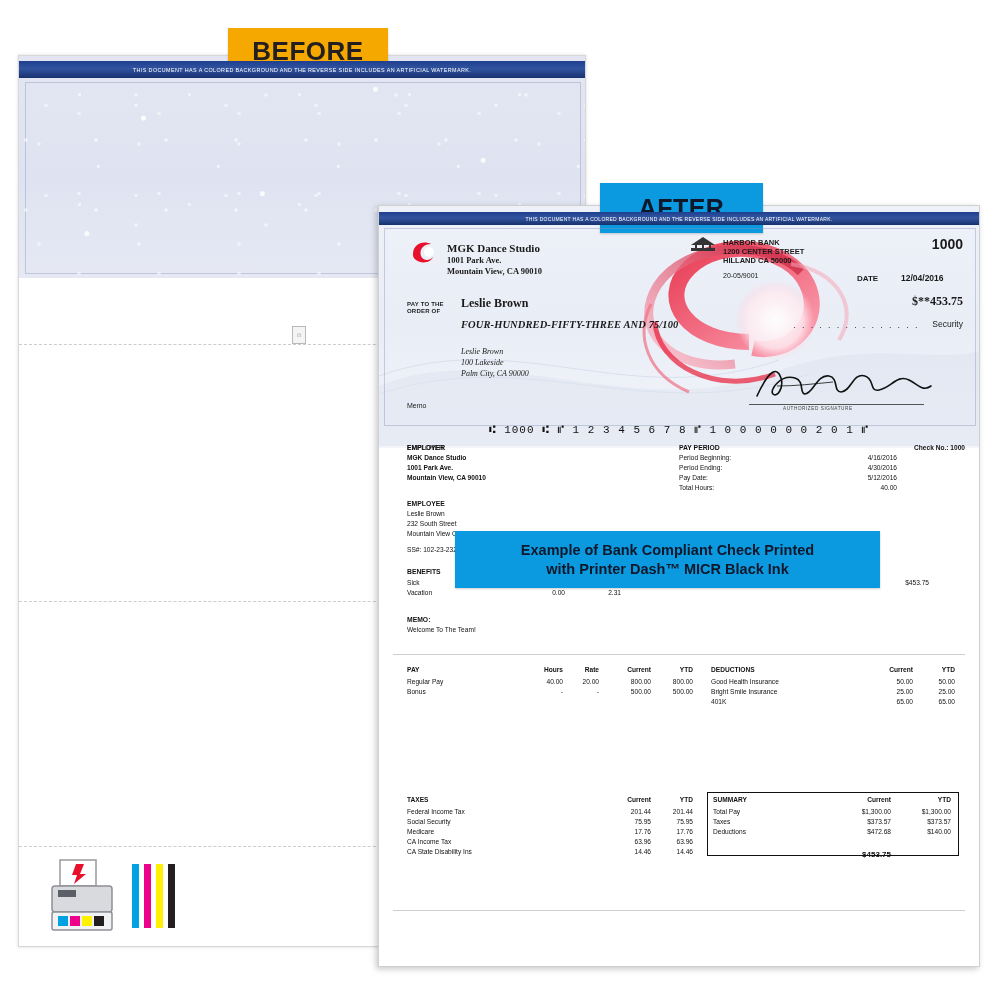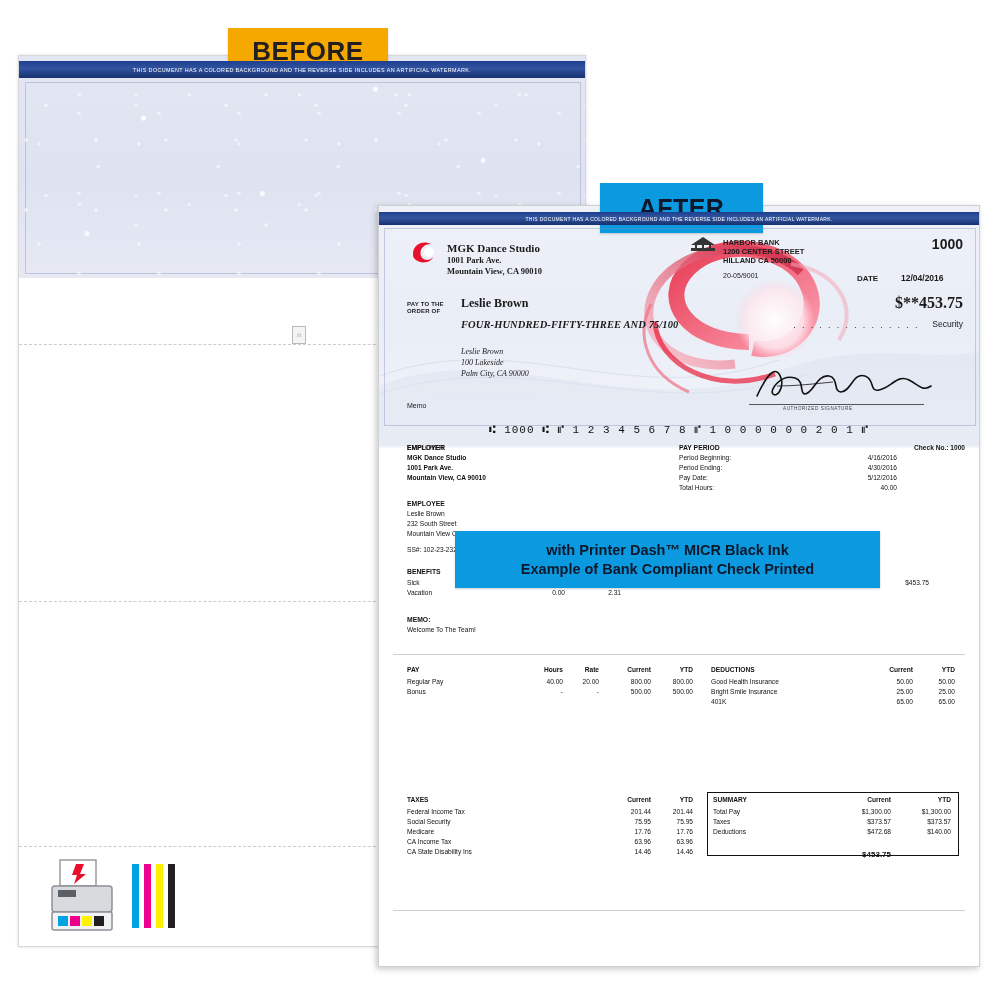--- a/index.html
+++ b/index.html
@@ -89,21 +89,21 @@
   .bank1{left:344px;top:32px;font-size:7.5px;font-weight:bold;}
   .bank2{left:344px;top:41px;font-size:7.5px;font-weight:bold;}
   .bank3{left:344px;top:50px;font-size:7.5px;font-weight:bold;}
   .fract{left:344px;top:66px;font-size:7px;}
   .cknum{right:16px;top:30px;font-size:14px;font-weight:bold;}
   .date-lbl{left:478px;top:68px;font-size:8px;font-weight:bold;}
   .date-val{left:522px;top:67px;font-size:8.5px;font-weight:bold;}
   .payto-l1{left:28px;top:95px;font-size:6px;font-weight:bold;letter-spacing:.2px;}
   .payto-l2{left:28px;top:102px;font-size:6px;font-weight:bold;letter-spacing:.2px;}
   .payee{left:82px;top:90px;font-size:12px;font-weight:bold;font-family:"Liberation Serif",serif;}
-  .amt-box{right:16px;top:88px;font-size:16px;font-weight:bold;font-family:"Liberation Serif",serif;}
+  .amt-box{right:16px;top:88px;font-size:12px;font-weight:bold;font-family:"Liberation Serif",serif;}
   .words{left:82px;top:113px;font-size:10.5px;font-weight:bold;font-style:italic;font-family:"Liberation Serif",serif;letter-spacing:.1px;}
   .dots{left:414px;top:116px;font-size:9px;letter-spacing:1.6px;color:#333;}
   .dollars{right:16px;top:113px;font-size:8.5px;}
   .addr1{left:82px;top:141px;font-size:8px;font-style:italic;font-family:"Liberation Serif",serif;}
   .addr2{left:82px;top:152px;font-size:8px;font-style:italic;font-family:"Liberation Serif",serif;}
   .addr3{left:82px;top:163px;font-size:8px;font-style:italic;font-family:"Liberation Serif",serif;}
   .memo{left:28px;top:196px;font-size:7px;}
   .sig-line{position:absolute;left:370px;top:198px;width:175px;border-top:.5px solid #555;z-index:5;}
   .sig-lbl{left:404px;top:200px;font-size:4.6px;letter-spacing:.6px;color:#444;}
   .signature{position:absolute;left:368px;top:150px;width:190px;height:52px;z-index:6;}
@@ -371,22 +371,22 @@
 
     <div class="r bold" style="left:452px;top:402px;width:60px;text-align:right;font-size:8px;">$453.75</div>
 
     <div class="hr" style="left:14px;top:462px;width:572px;"></div>
   </div>
 </div>
 
 <div class="badge badge-before">BEFORE</div>
 <div class="badge badge-after">AFTER</div>
 <div class="badge badge-example">
+  <span>Example of Bank Compliant Check Printed</span>
   <span>with Printer Dash™ MICR Black Ink</span>
-  <span>Example of Bank Compliant Check Printed</span>
 </div>
 
 <div class="logo-wrap">
   <svg class="printer-icon" viewBox="0 0 72 80">
     <rect x="14" y="4" width="36" height="26" fill="#ffffff" stroke="#9a9a9a" stroke-width="1.5"></rect>
     <path d="M30,8 L38,8 L34,18 L40,18 L28,28 L31,19 L26,19 Z" fill="#e8112d"></path>
     <rect x="6" y="30" width="60" height="26" rx="3" fill="#d8dade" stroke="#8d9096" stroke-width="1.5"></rect>
     <rect x="12" y="34" width="18" height="7" fill="#5b6068"></rect>
     <rect x="6" y="56" width="60" height="18" rx="2" fill="#f1f2f4" stroke="#8d9096" stroke-width="1.5"></rect>
     <rect x="12" y="60" width="10" height="10" fill="#00a2e1"></rect>

